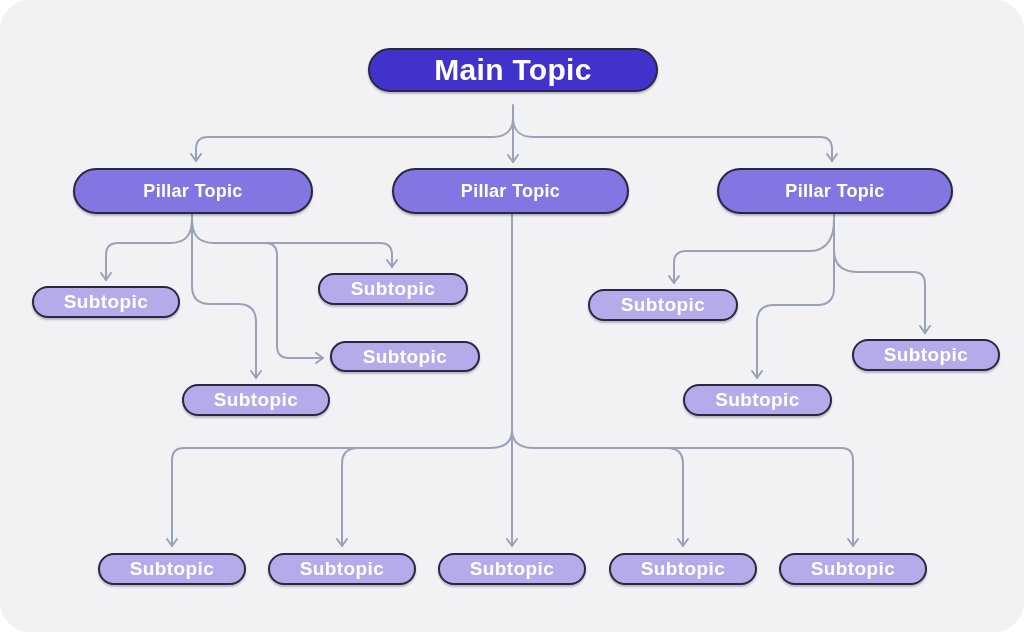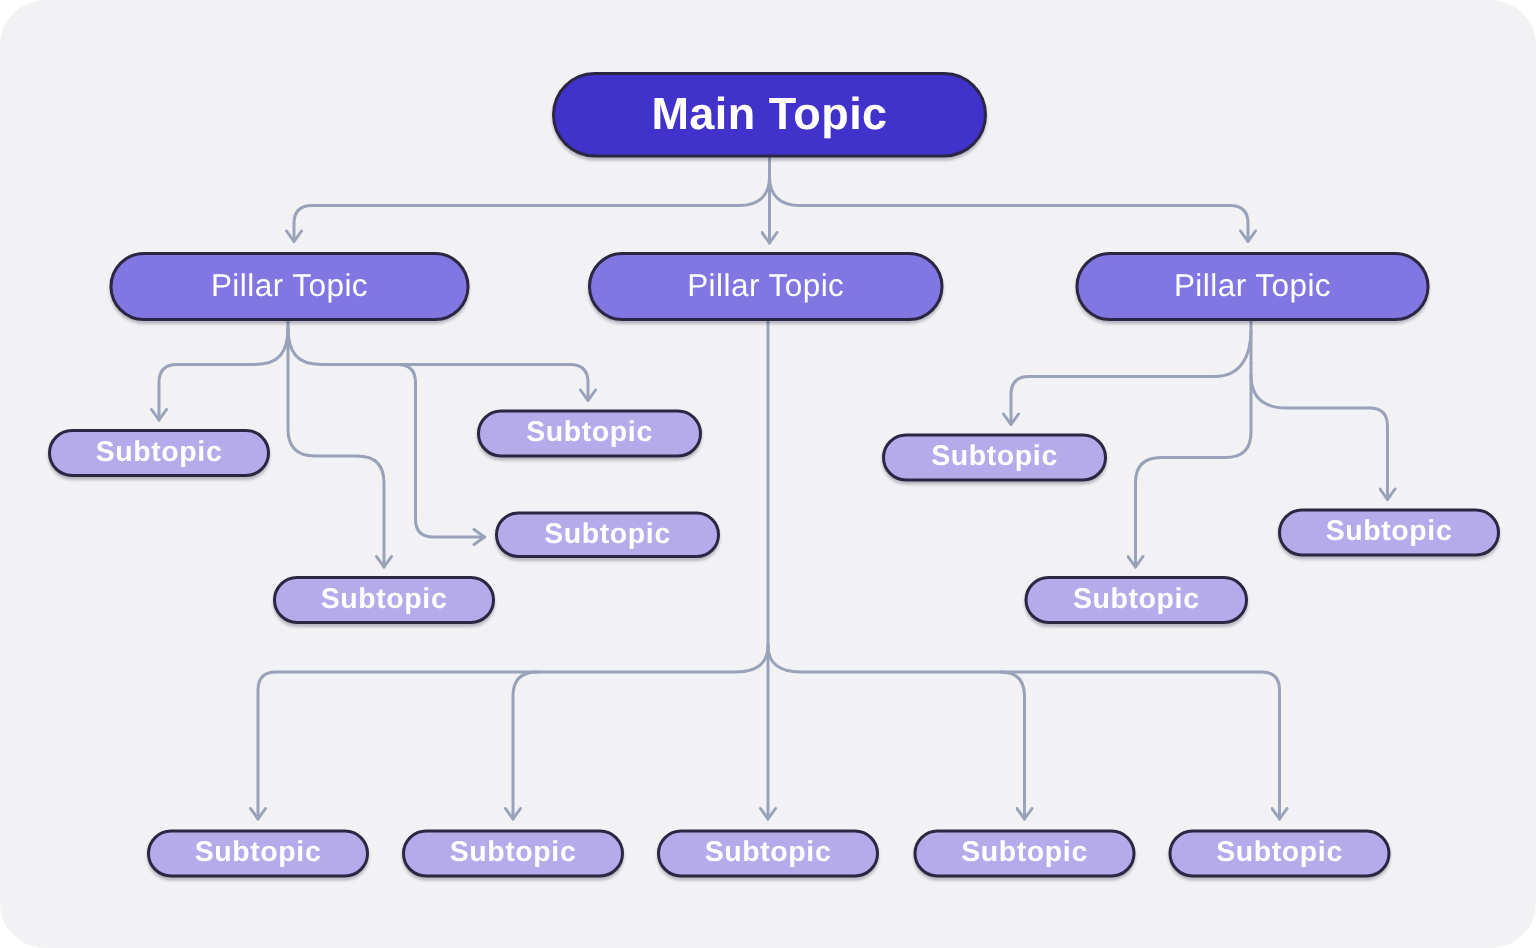--- a/index.html
+++ b/index.html
@@ -10,21 +10,21 @@
   html,body{margin:0;padding:0;background:var(--background);}
   .stage{position:relative;width:1024px;height:632px;background:var(--background);
          font-family:"Liberation Sans", sans-serif;overflow:hidden;}
   .canvas{position:absolute;inset:0;background:var(--canvas);border-radius:30px;}
   .connector-layer{position:absolute;left:0;top:0;width:1024px;height:632px;}
   .conn{fill:none;stroke:var(--connector);stroke-width:2;stroke-linecap:round;}
   .node{position:absolute;display:flex;align-items:center;justify-content:center;
         color:var(--node-text);border:2px solid var(--node-border);box-sizing:border-box;
         box-shadow:0 2px 2px rgba(30,27,56,.28);white-space:nowrap;cursor:default;}
   .node-main{background:var(--main-fill);border-radius:29px;font-size:30px;font-weight:700;letter-spacing:.3px;}
-  .node-pillar{background:var(--pillar-fill);border-radius:23px;font-size:21px;font-weight:400;letter-spacing:.3px;}
+  .node-pillar{background:var(--pillar-fill);border-radius:23px;font-size:18px;font-weight:700;letter-spacing:.3px;}
   .node-sub{background:var(--subtopic-fill);border-radius:16px;font-size:19px;font-weight:600;letter-spacing:.4px;}
 </style>
 </head>
 <body>
 
 <div class="stage">
   <div class="canvas"></div>
 
   <svg class="connector-layer" viewBox="0 0 1024 632" xmlns="http://www.w3.org/2000/svg">
     <defs>
@@ -48,21 +48,21 @@
     <path class="conn" d="M834 250 C834 265 842 272 858 272 H913 Q925 272 925 284 V333" marker-end="url(#arrow)"></path>
     <path class="conn" d="M834 242 V288 Q834 305 817 305 H774 Q757 305 757 322 V378" marker-end="url(#arrow)"></path>
 
     <path class="conn" d="M512 214 V546" marker-end="url(#arrow)"></path>
     <path class="conn" d="M512 430 C512 443 504 448 490 448 H184 Q172 448 172 460 V546" marker-end="url(#arrow)"></path>
     <path class="conn" d="M358 448 Q342 448 342 464 V546" marker-end="url(#arrow)"></path>
     <path class="conn" d="M667 448 Q683 448 683 464 V546" marker-end="url(#arrow)"></path>
     <path class="conn" d="M512 430 C512 443 520 448 534 448 H841 Q853 448 853 460 V546" marker-end="url(#arrow)"></path>
   </svg>
 
-  <div class="node node-main" style="left:368px;top:48px;width:290px;height:57px;">Main Topic</div>
+  <div class="node node-main" style="left:368px;top:48px;width:290px;height:44px;">Main Topic</div>
 
   <div class="node node-pillar" style="left:73px;top:168px;width:240px;height:46px;">Pillar Topic</div>
   <div class="node node-pillar" style="left:392px;top:168px;width:237px;height:46px;">Pillar Topic</div>
   <div class="node node-pillar" style="left:717px;top:168px;width:236px;height:46px;">Pillar Topic</div>
 
   <div class="node node-sub" style="left:32px;top:286px;width:148px;height:32px;">Subtopic</div>
   <div class="node node-sub" style="left:318px;top:273px;width:150px;height:32px;">Subtopic</div>
   <div class="node node-sub" style="left:330px;top:341px;width:150px;height:31px;">Subtopic</div>
   <div class="node node-sub" style="left:182px;top:384px;width:148px;height:32px;">Subtopic</div>
 

